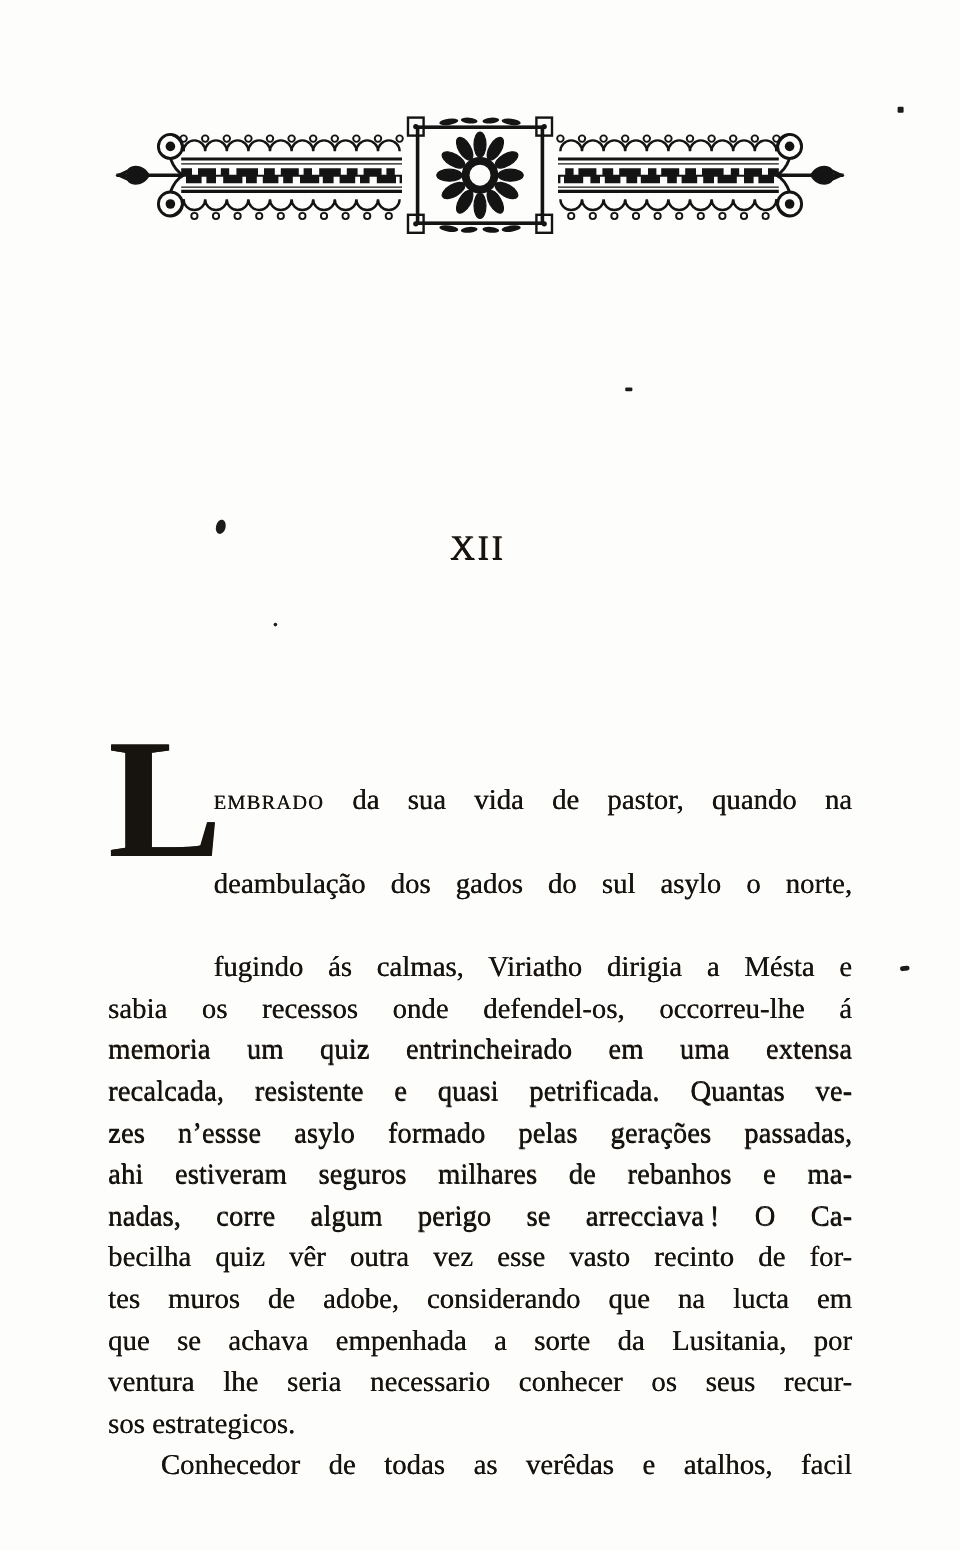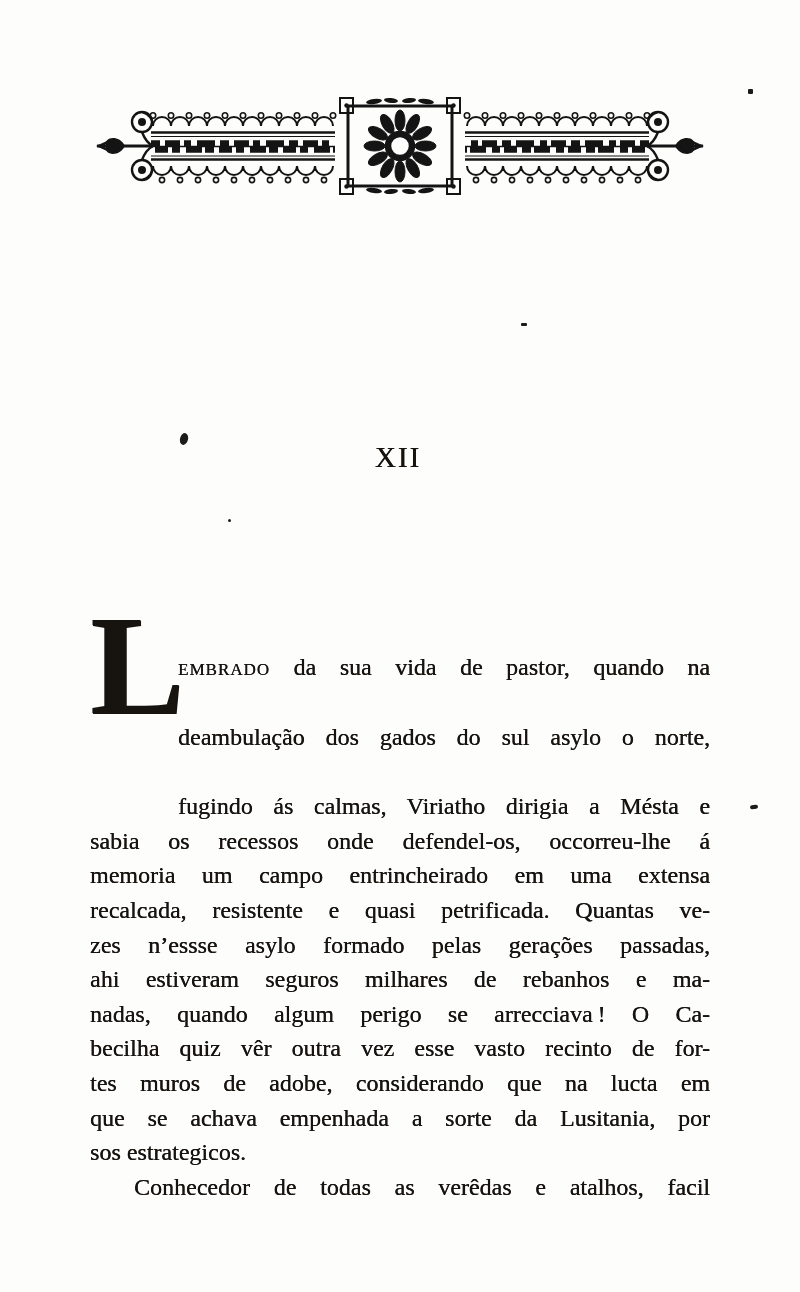--- a/index.html
+++ b/index.html
@@ -162,25 +162,26 @@
 
   <div class="chapter">XII</div>
 
   <div class="textblock">
     <div class="dropcap">L</div>
 
     <div class="l ind"><span class="sc">embrado</span><span> da sua vida de pastor, quando na</span></div>
     <div class="l ind">deambulação dos gados do sul asylo o norte,</div>
     <div class="l ind">fugindo ás calmas, Viriatho dirigia a Mésta e</div>
     <div class="l">sabia os recessos onde defendel-os, occorreu-lhe á</div>
-    <div class="l">memoria um campo entrincheirado em uma extensa</div>
+    <div class="l">memoria um quiz entrincheirado em uma extensa</div>
     <div class="l">recalcada, resistente e quasi petrificada. Quantas ve-</div>
     <div class="l">zes n’essse asylo formado pelas gerações passadas,</div>
     <div class="l">ahi estiveram seguros milhares de rebanhos e ma-</div>
-    <div class="l">nadas, quando algum perigo se arrecciava ! O Ca-</div>
+    <div class="l">nadas, corre algum perigo se arrecciava ! O Ca-</div>
     <div class="l">becilha quiz vêr outra vez esse vasto recinto de for-</div>
     <div class="l">tes muros de adobe, considerando que na lucta em</div>
     <div class="l">que se achava empenhada a sorte da Lusitania, por</div>
+    <div class="l">ventura lhe seria necessario conhecer os seus recur-</div>
     <div class="l lastline">sos estrategicos.</div>
     <div class="l p2">Conhecedor de todas as verêdas e atalhos, facil</div>
   </div>
 
 </div>
 
 </body></html>

